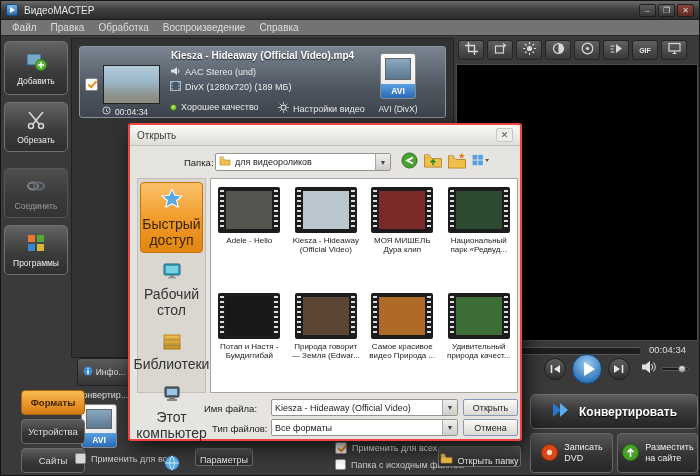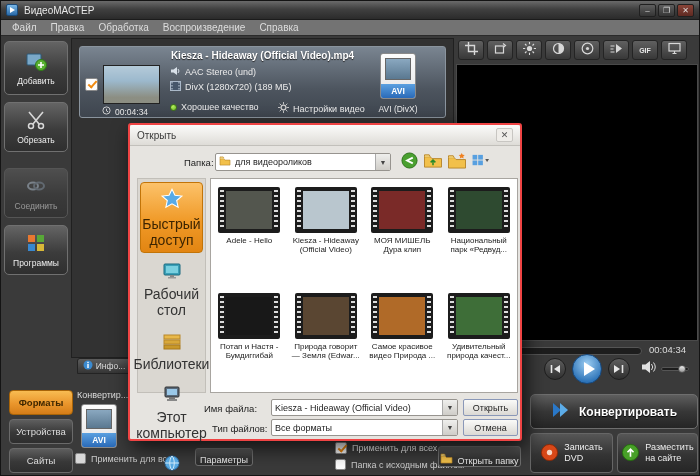--- a/index.html
+++ b/index.html
@@ -58,28 +58,28 @@
   .meta { position:absolute; display:flex; align-items:center; gap:4px; color:#eaeaea; font-size:9px; white-space:nowrap; }
   .dot { width:7px; height:7px; border-radius:50%; background:radial-gradient(circle at 35% 30%, #b8f060, #6cb428); border:1px solid #3f7a12; }
   .avi-icon { position:absolute; width:36px; height:46px; background:linear-gradient(#fdfdfd,#e4e4e4);
     border:1px solid #8a8a8a; border-radius:3px; overflow:hidden; }
   .avi-pic { position:absolute; left:4px; top:4px; right:4px; height:22px;
     background:linear-gradient(#8aa8c0,#5a7890); border:1px solid #666; }
   .avi-band { position:absolute; left:0; right:0; bottom:0; height:14px;
     background:linear-gradient(#5aa0e0,#2a6ab8); color:#fff; font-size:8.5px; font-weight:bold;
     text-align:center; line-height:14px; }
 
-  .info-tab { position:absolute; left:76px; top:357px; width:54px; height:16px;
+  .info-tab { position:absolute; left:76px; top:357px; width:54px; height:28px;
     background:linear-gradient(#5c5c5c,#353535); border:1px solid #232323; border-radius:3px 3px 0 0;
     display:flex; align-items:center; justify-content:center; gap:3px; color:#ddd; font-size:8.5px; }
   .convert-frag { position:absolute; left:76px; top:389px; color:#ddd; font-size:9px; }
   .avi-frag { left:80px; top:403px; width:36px; height:44px; }
 
   
-  .fmt-tabs { position:absolute; left:8px; top:389px; width:64px; display:flex; flex-direction:column; gap:4px; }
+  .fmt-tabs { position:absolute; left:20px; top:389px; width:64px; display:flex; flex-direction:column; gap:4px; }
   .fmt-btn { height:25px; display:flex; align-items:center; justify-content:center;
     font-size:9.5px; border-radius:4px; }
   .fmt-btn.active { background:linear-gradient(#f8bc52,#ea962c 55%,#d57d18);
     border:1px solid #a86408; color:#402800; font-weight:bold; }
   .fmt-btn.plain { background:linear-gradient(#5e5e5e,#383838 55%,#2e2e2e); border:1px solid #6a6a6a; color:#ddd; }
 
   
   .cb-row { position:absolute; display:flex; align-items:center; gap:5px; font-size:9px; color:#ccc; }
   .small-btn { position:absolute; display:flex; align-items:flex-end; justify-content:center; gap:4px;
     background:linear-gradient(#5e5e5e,#383838 55%,#2c2c2c); border:1px solid #6e6e6e;

